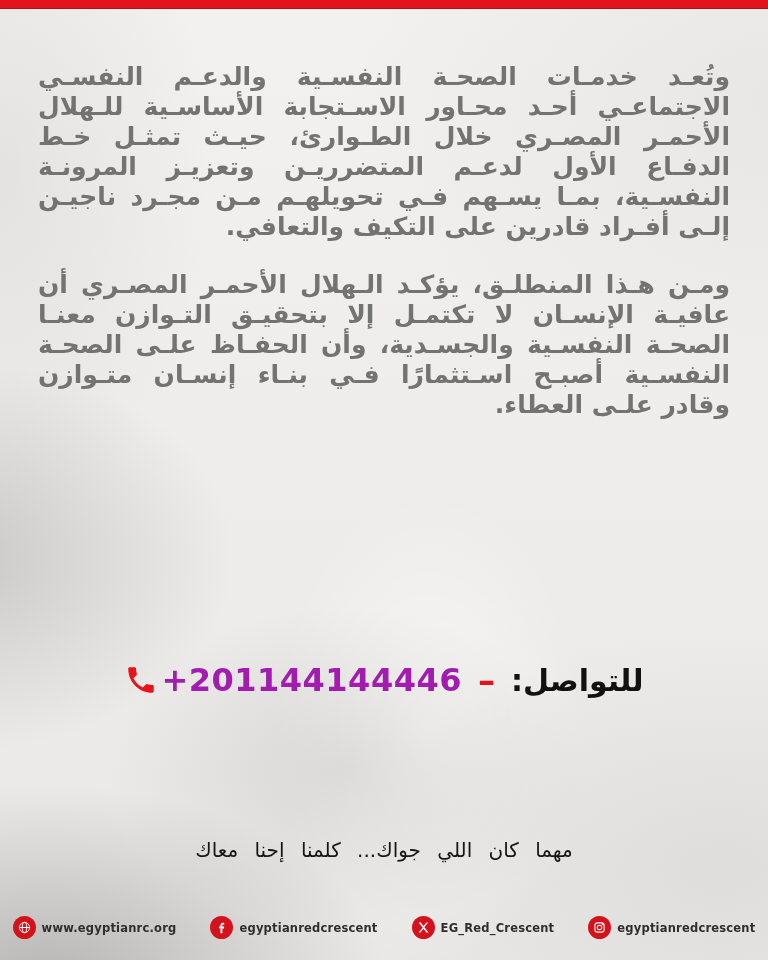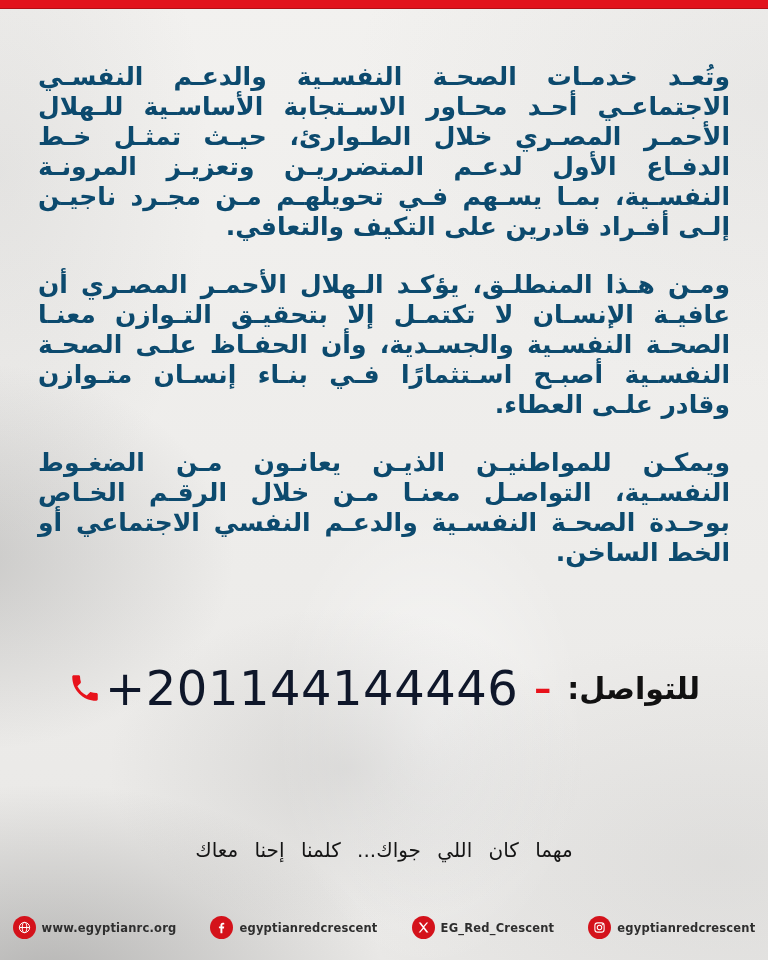--- a/index.html
+++ b/index.html
@@ -21,36 +21,36 @@
     position:absolute;top:0;left:0;width:768px;height:8px;
     background:#e2131c;border-bottom:1px solid #b30e15;
   }
   .content{
     position:absolute;top:62px;right:38px;left:38px;
     direction:rtl;
   }
   .content p{
     margin:0 0 28px 0;
     font-size:25px;font-weight:700;line-height:30px;
-    color:#0c4a6e;text-align:justify;
+    color:#737373;text-align:justify;
   }
   .contact-row{
     position:absolute;top:660px;right:40px;left:40px;
     display:flex;direction:rtl;align-items:center;justify-content:center;
     gap:14px;
   }
   .contact-label{
     font-size:30px;font-weight:700;color:#111;white-space:nowrap;
   }
   .phone-entry{
     display:inline-flex;direction:ltr;align-items:center;gap:3px;
   }
   .phone-number{
     direction:ltr;unicode-bidi:embed;
-    font-size:48px;font-weight:400;color:#0f172a;letter-spacing:.5px;
+    font-size:32px;font-weight:700;color:#a21caf;letter-spacing:.5px;
     white-space:nowrap;
   }
   .phone-svg{width:34px;height:34px;flex:0 0 auto;}
   .num-sep{font-size:34px;font-weight:700;color:#e8121b;padding:0 2px;}
   .slogan{
     position:absolute;top:838px;left:40px;right:40px;
     direction:rtl;text-align:center;
     font-size:20px;font-weight:400;color:#151515;
     word-spacing:10px;letter-spacing:.5px;
   }
@@ -70,21 +70,20 @@
   }
 </style>
 </head>
 <body>
 
 <div class="top-bar"></div>
 
 <div class="content">
   <p>وتُعـد خدمـات الصحـة النفسـية والدعـم النفسـي الاجتماعـي أحـد محـاور الاسـتجابة الأساسـية للـهلال الأحمـر المصـري خلال الطـوارئ، حيـث تمثـل خـط الدفـاع الأول لدعـم المتضرريـن وتعزيـز المرونـة النفسـية، بمـا يسـهم فـي تحويلهـم مـن مجـرد ناجيـن إلـى أفـراد قادرين على التكيف والتعافي.</p>
   <p>ومـن هـذا المنطلـق، يؤكـد الـهلال الأحمـر المصـري أن عافيـة الإنسـان لا تكتمـل إلا بتحقيـق التـوازن معنـا الصحـة النفسـية والجسـدية، وأن الحفـاظ علـى الصحـة النفسـية أصبـح اسـتثمارًا فـي بنـاء إنسـان متـوازن وقادر علـى العطاء.</p>
-  <p>ويمكـن للمواطنيـن الذيـن يعانـون مـن الضغـوط النفسـية، التواصـل معنـا مـن خلال الرقـم الخـاص بوحـدة الصحـة النفسـية والدعـم النفسي الاجتماعي أو الخط الساخن.</p>
 </div>
 
 <div class="contact-row">
   <span class="contact-label">للتواصل:</span>
   <span class="num-sep">–</span>
   <span class="phone-entry">
     <svg class="phone-svg" viewBox="0 0 24 24" fill="#e8121b">
       <path d="M6.62 10.79c1.44 2.83 3.76 5.14 6.59 6.59l2.2-2.21c.27-.27.67-.36 1.02-.24 1.12.37 2.33.57 3.57.57.55 0 1 .45 1 1V20c0 .55-.45 1-1 1-9.39 0-17-7.61-17-17 0-.55.45-1 1-1h3.5c.55 0 1 .45 1 1 0 1.25.2 2.45.57 3.57.11.35.03.74-.25 1.02l-2.2 2.2z"></path>
     </svg>
     <span class="phone-number">+201144144446</span>

